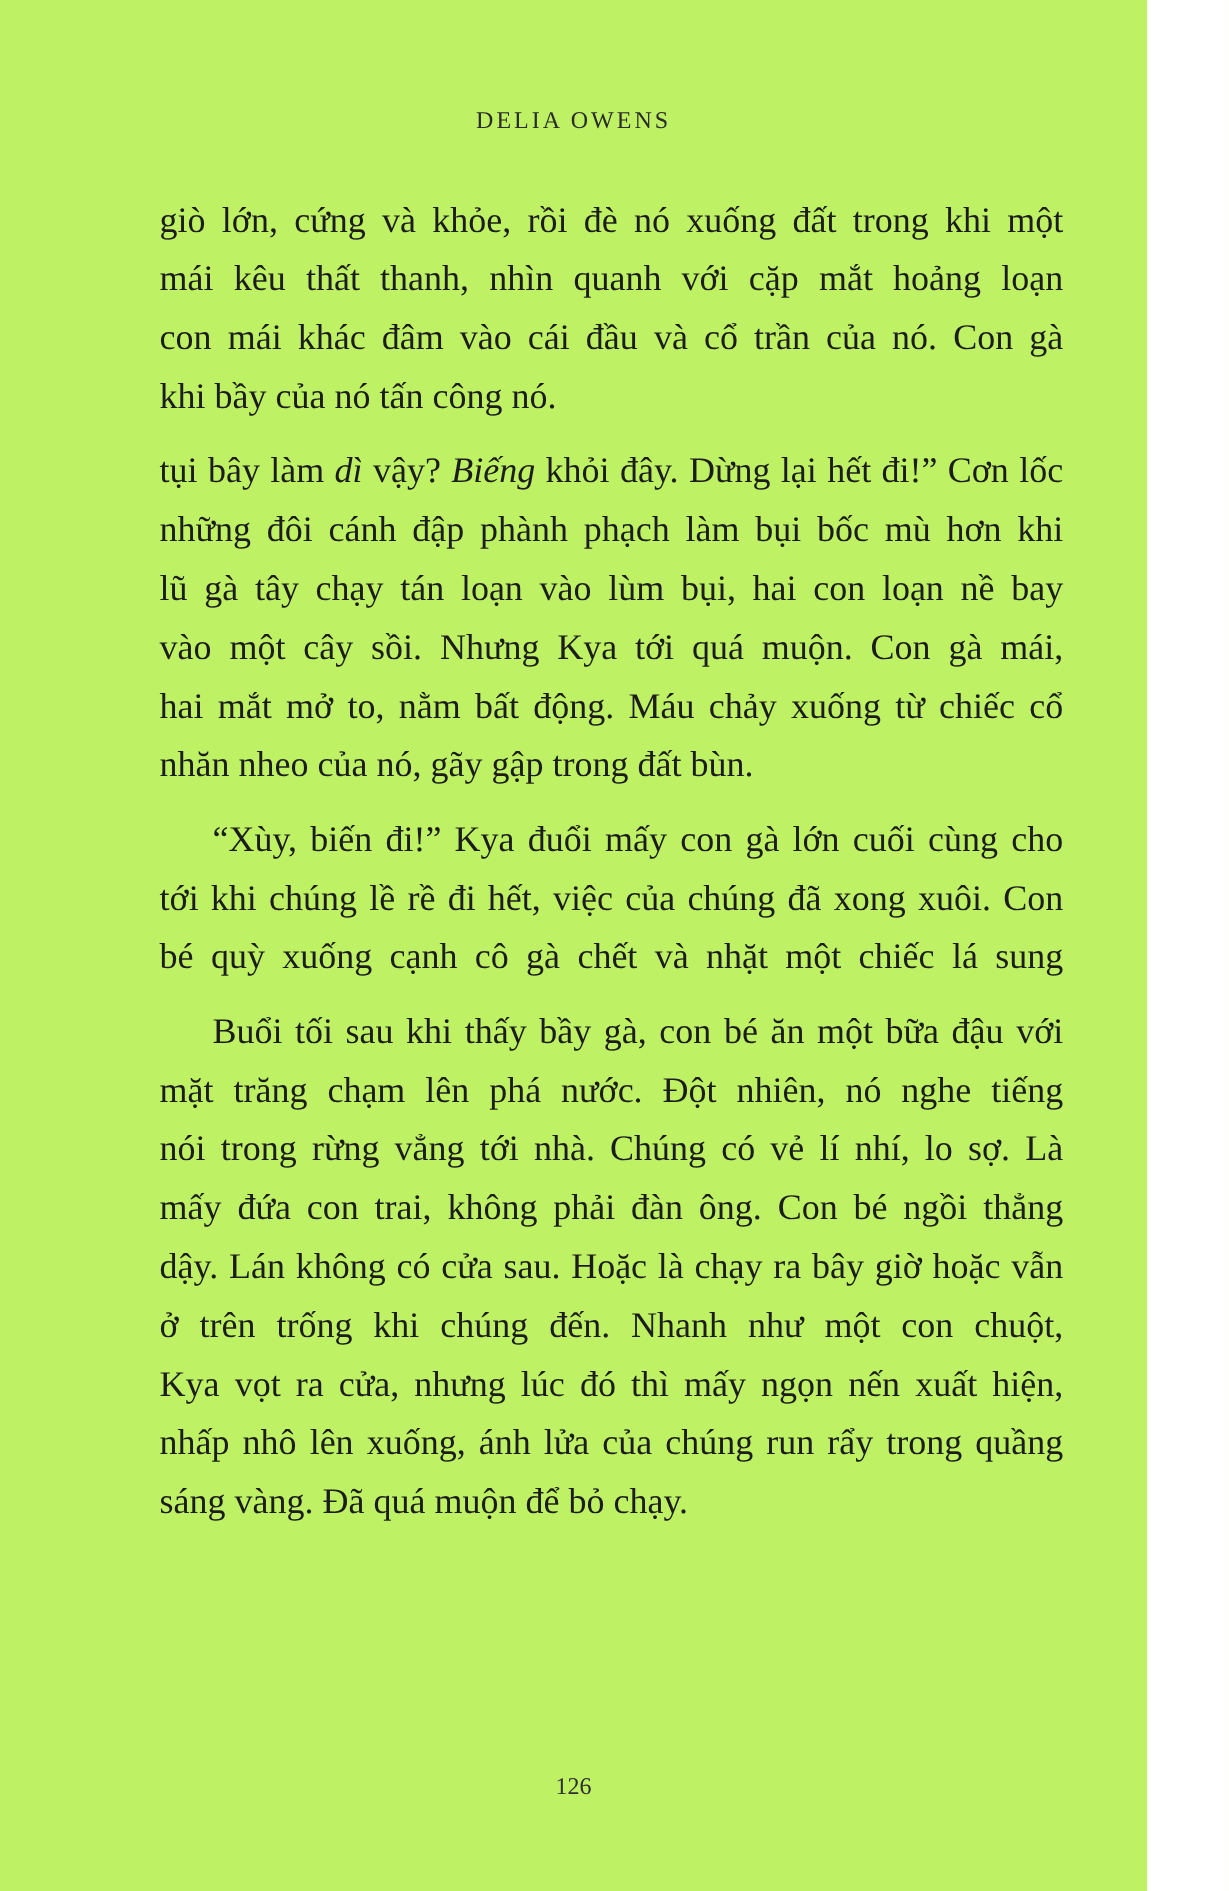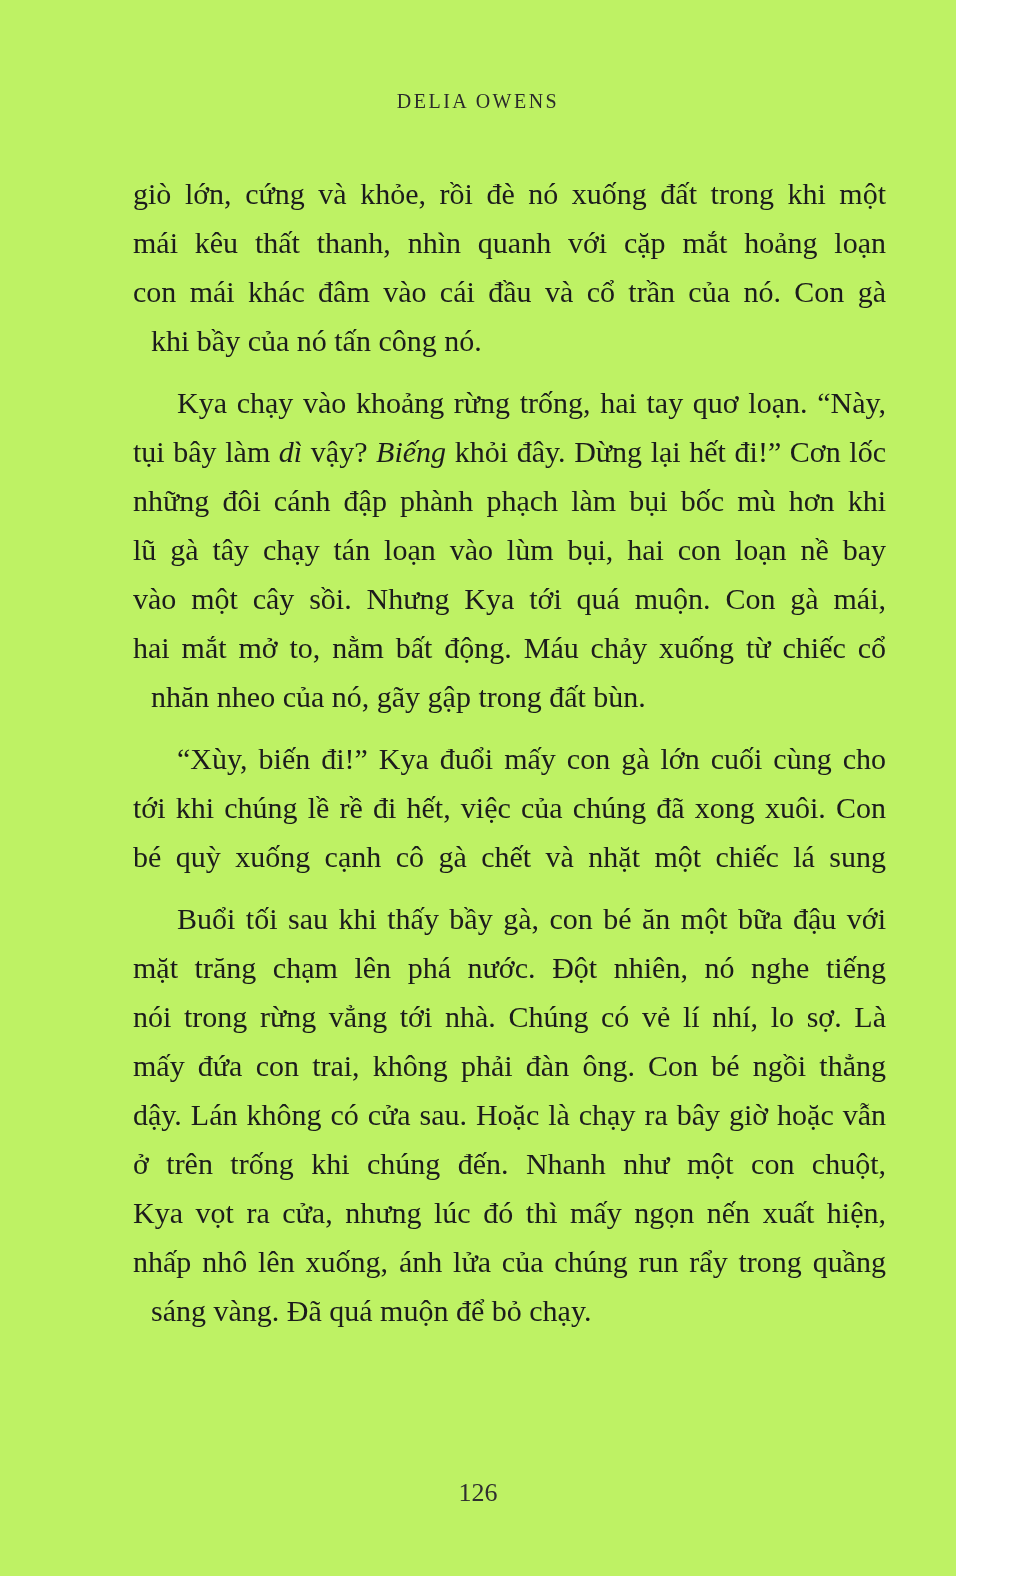--- a/index.html
+++ b/index.html
@@ -17,65 +17,63 @@
     top: 90px;
     left: 0;
     right: 0;
     text-align: center;
     font-size: 20px;
     letter-spacing: 2.5px;
     color: #2b2b2b;
   }
   .body-text {
     position: absolute;
-    top: 169px;
+    top: 159px;
     left: 133px;
     width: 753px;
     color: #1c1c1c;
   }
   .para + .para { margin-top: 13px; }
   .line {
     font-size: 30px;
     line-height: 49px;
     text-align: justify;
     text-align-last: justify;
     white-space: normal;
   }
   .line.last {
     text-align: left;
     text-align-last: left;
-    margin-left: 18px;
   }
   .line.indented { text-indent: 44px; }
   .line em { font-style: italic; }
   .page-number {
     position: absolute;
     top: 1478px;
     left: 0;
     right: 0;
     text-align: center;
-    font-size: 26px;
+    font-size: 20px;
     color: #2f2f2f;
   }
 </style>
 </head>
 <body>
 
 <div class="page">
   <div class="running-header">DELIA OWENS</div>
 
   <div class="body-text">
       <div class="para">
         <div class="line"><span>giò lớn, cứng và khỏe, rồi đè nó xuống đất trong khi một</span></div>
         <div class="line"><span>mái kêu thất thanh, nhìn quanh với cặp mắt hoảng loạn</span></div>
         <div class="line"><span>con mái khác đâm vào cái đầu và cổ trần của nó. Con gà</span></div>
         <div class="line last"><span>khi bầy của nó tấn công nó.</span></div>
       </div>
       <div class="para">
-        <div class="line indented"><span>Kya chạy vào khoảng rừng trống, hai tay quơ loạn. “Này,</span></div>
         <div class="line"><span>tụi bây làm </span><em>dì</em><span> vậy? </span><em>Biếng</em><span> khỏi đây. Dừng lại hết đi!” Cơn lốc</span></div>
         <div class="line"><span>những đôi cánh đập phành phạch làm bụi bốc mù hơn khi</span></div>
         <div class="line"><span>lũ gà tây chạy tán loạn vào lùm bụi, hai con loạn nề bay</span></div>
         <div class="line"><span>vào một cây sồi. Nhưng Kya tới quá muộn. Con gà mái,</span></div>
         <div class="line"><span>hai mắt mở to, nằm bất động. Máu chảy xuống từ chiếc cổ</span></div>
         <div class="line last"><span>nhăn nheo của nó, gãy gập trong đất bùn.</span></div>
       </div>
       <div class="para">
         <div class="line indented"><span>“Xùy, biến đi!” Kya đuổi mấy con gà lớn cuối cùng cho</span></div>
         <div class="line"><span>tới khi chúng lề rề đi hết, việc của chúng đã xong xuôi. Con</span></div>

